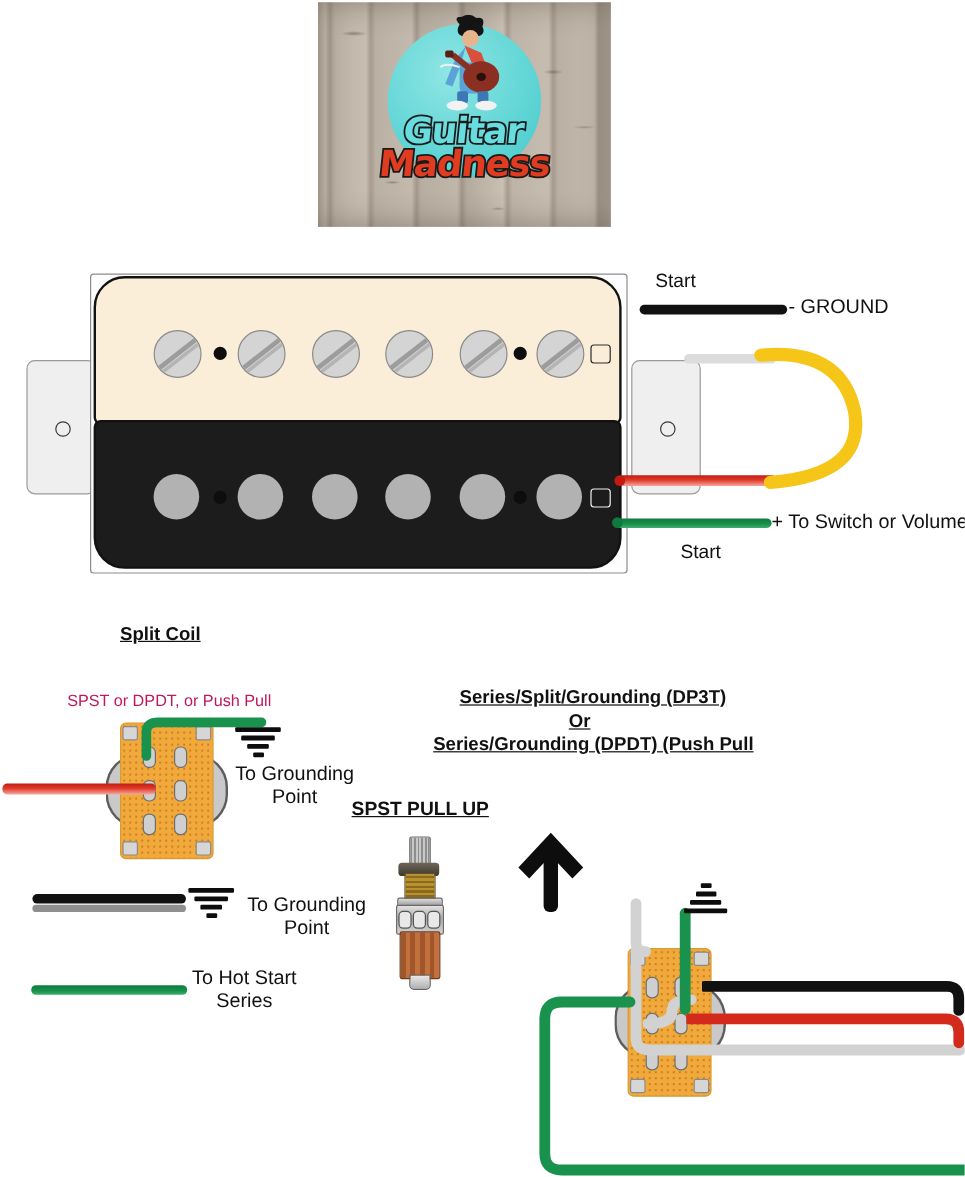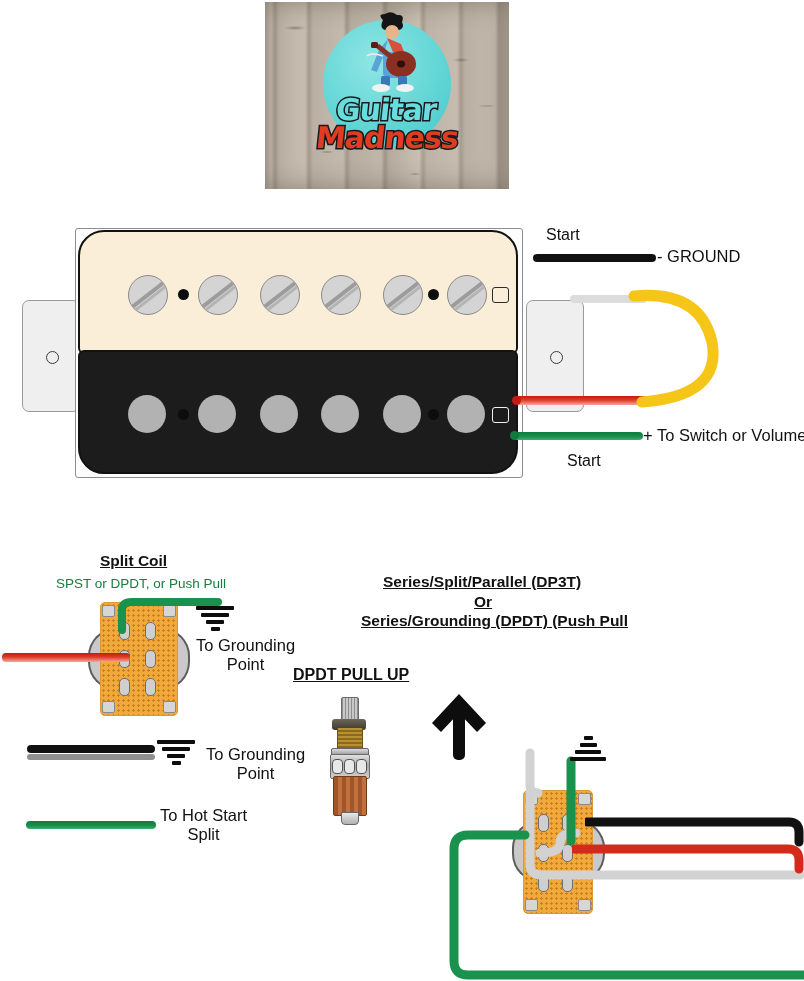--- a/index.html
+++ b/index.html
@@ -79,21 +79,21 @@
   .wire-green{height:8px;background:linear-gradient(180deg,#0f7a3d 0%,#18924c 60%,#3fae6c 100%);}
   .wire-gray{background:#8f8f8f;height:6px;}
   .wire-cap{position:absolute;width:9px;height:9px;border-radius:50%;}
 
   .wirelabel{position:absolute;font-size:16.5px;color:#111;white-space:nowrap;}
   .startlabel{position:absolute;font-size:16px;color:#111;}
 
   
   .head-bold-u{position:absolute;font-size:15.5px;font-weight:bold;
     text-decoration:underline;white-space:nowrap;color:#111;}
-  .sub-plain{position:absolute;font-size:13.5px;color:#15803d;white-space:nowrap;}
+  .sub-plain{position:absolute;font-size:13.5px;color:#be185d;white-space:nowrap;}
   .lbl{position:absolute;font-size:16.5px;color:#111;line-height:19px;}
 
   
   .switch-body{position:absolute;border-radius:5px;
     background-color:#f2a93b;
     background-image:radial-gradient(#c9801f 1.1px, transparent 1.2px);
     background-size:5px 5px;
     border:1.2px solid #d89a33;}
   .sw-arc{position:absolute;width:26px;height:58px;border:2px solid #5d5d5d;background:#c9c9c9;}
   .sw-arc.left{border-radius:30px 0 0 30px;border-right:none;}
@@ -223,21 +223,21 @@
 
 <svg class="abs" style="left:628px;top:284px;width:104px;height:128px;" viewBox="0 0 104 128">
   <path d="M6 12 Q72 6 84 58 Q94 112 14 118" stroke="#f5c518" stroke-width="11" fill="none" stroke-linecap="round"></path>
 </svg>
 
 <div class="wire wire-green abs" style="left:513px;top:432px;width:130px;"></div>
 <span class="wire-cap abs" style="left:510px;top:431px;background:#0f7a3d;"></span>
 <div class="wirelabel" style="left:643px;top:426px;">+ To Switch or Volume</div>
 <div class="startlabel" style="left:567px;top:452px;">Start</div>
 
-<div class="head-bold-u" style="left:100px;top:552px;text-align:right;">Split Coil</div>
+<div class="head-bold-u" style="left:100px;top:520px;text-align:right;">Split Coil</div>
 <div class="sub-plain" style="left:56px;top:576px;">SPST or DPDT, or Push Pull</div>
 
 <div class="abs" style="left:100px;top:602px;width:76px;height:112px;">
   <span class="sw-arc left" style="left:-12px;top:26px;"></span>
   <span class="sw-arc right" style="left:62px;top:26px;"></span>
   <div class="switch-body" style="left:0;top:0;width:76px;height:112px;"></div>
   <span class="corner-tab" style="left:2px;top:3px;"></span>
   <span class="corner-tab" style="left:63px;top:3px;"></span>
   <span class="corner-tab" style="left:2px;top:99px;"></span>
   <span class="corner-tab" style="left:63px;top:99px;"></span>
@@ -275,28 +275,28 @@
   <i style="width:9px;height:4px;top:21px;margin-left:-4.5px;"></i>
 </div>
 <div class="lbl" style="left:206px;top:745px;">
   <span>To Grounding</span><br>
   <span style="display:inline-block;width:100%;text-align:center;">Point</span>
 </div>
 
 <div class="wire wire-green abs" style="left:26px;top:821px;width:130px;"></div>
 <div class="lbl" style="left:160px;top:806px;">
   <span>To Hot Start</span><br>
-  <span style="display:inline-block;width:100%;text-align:center;">Split</span>
-</div>
-
-<div class="head-bold-u" style="left:383px;top:573px;">Series/Split/Parallel (DP3T)</div>
+  <span style="display:inline-block;width:100%;text-align:center;">Series</span>
+</div>
+
+<div class="head-bold-u" style="left:383px;top:573px;">Series/Split/Grounding (DP3T)</div>
 <div class="head-bold-u" style="left:474px;top:593px;">Or</div>
 <div class="head-bold-u" style="left:361px;top:612px;">Series/Grounding (DPDT) (Push Pull</div>
 
-<div class="head-bold-u" style="left:293px;top:666px;font-size:16px;">DPDT PULL UP</div>
+<div class="head-bold-u" style="left:293px;top:666px;font-size:16px;">SPST PULL UP</div>
 
 <div class="pot">
   <span class="pot-shaft"></span>
   <span class="pot-collar"></span>
   <span class="pot-bush"></span>
   <span class="pot-washer"></span>
   <span class="pot-can"></span>
   <span class="pot-lug" style="left:7px;"></span>
   <span class="pot-lug" style="left:19px;"></span>
   <span class="pot-lug" style="left:31px;"></span>

